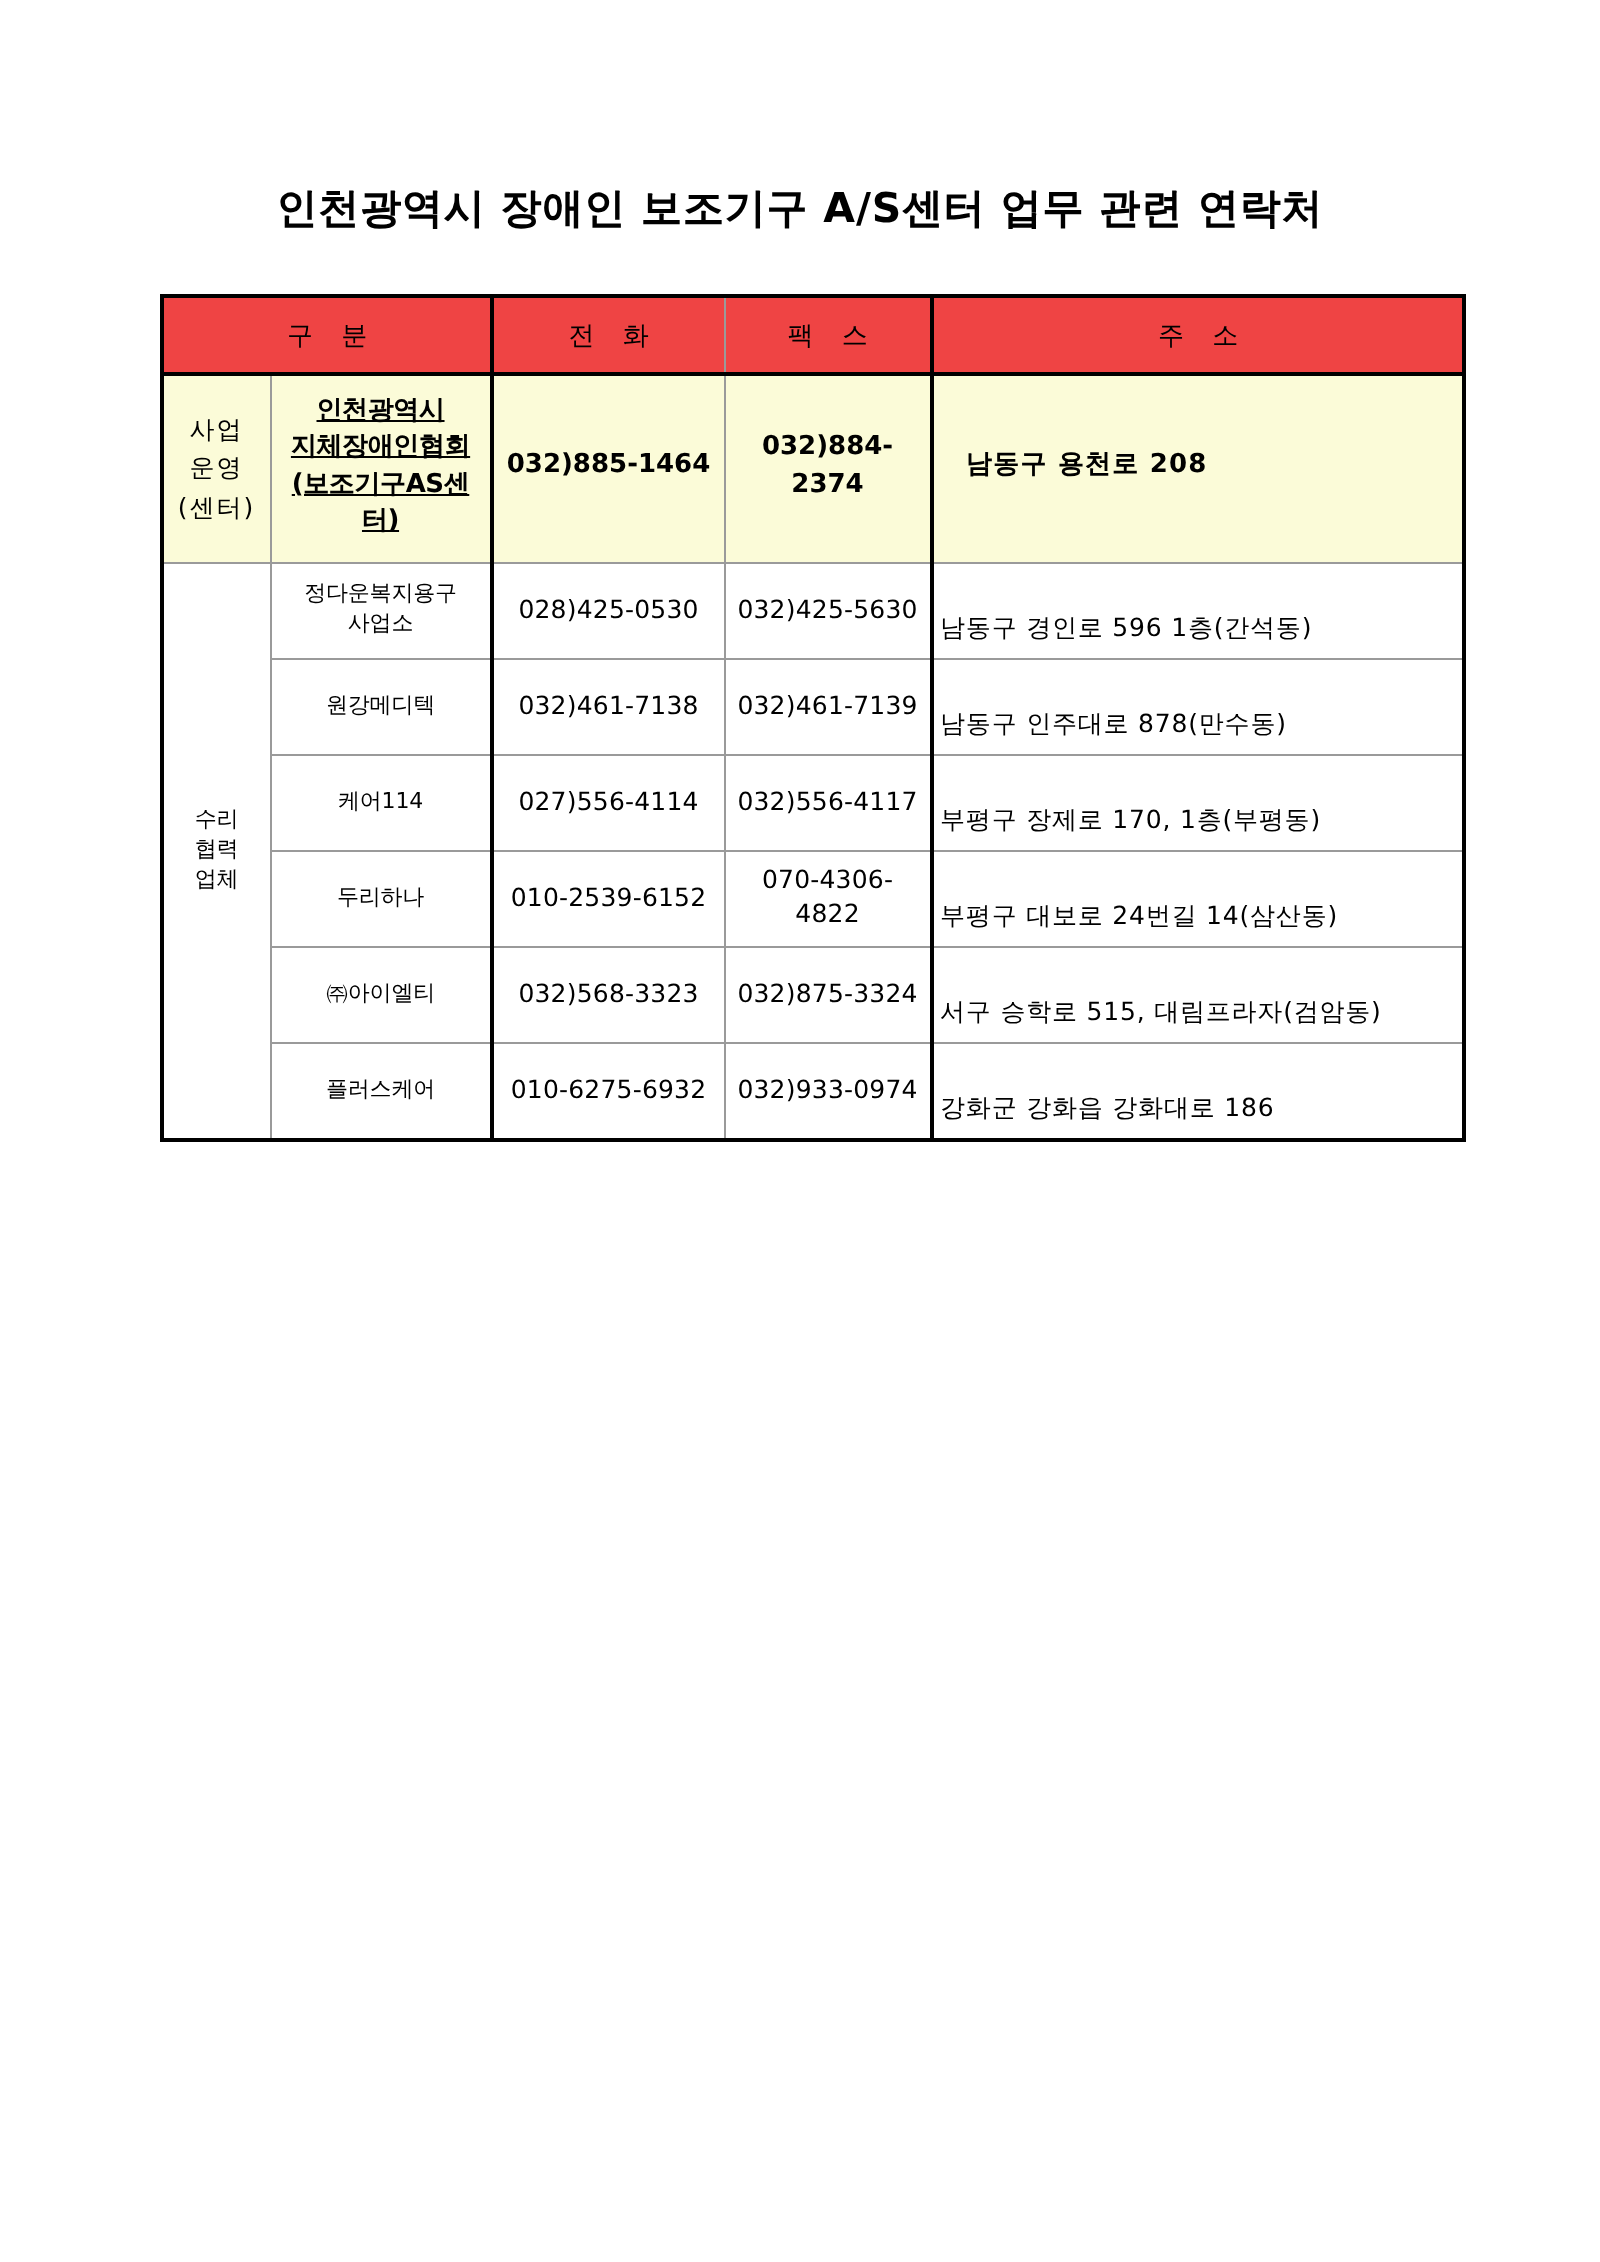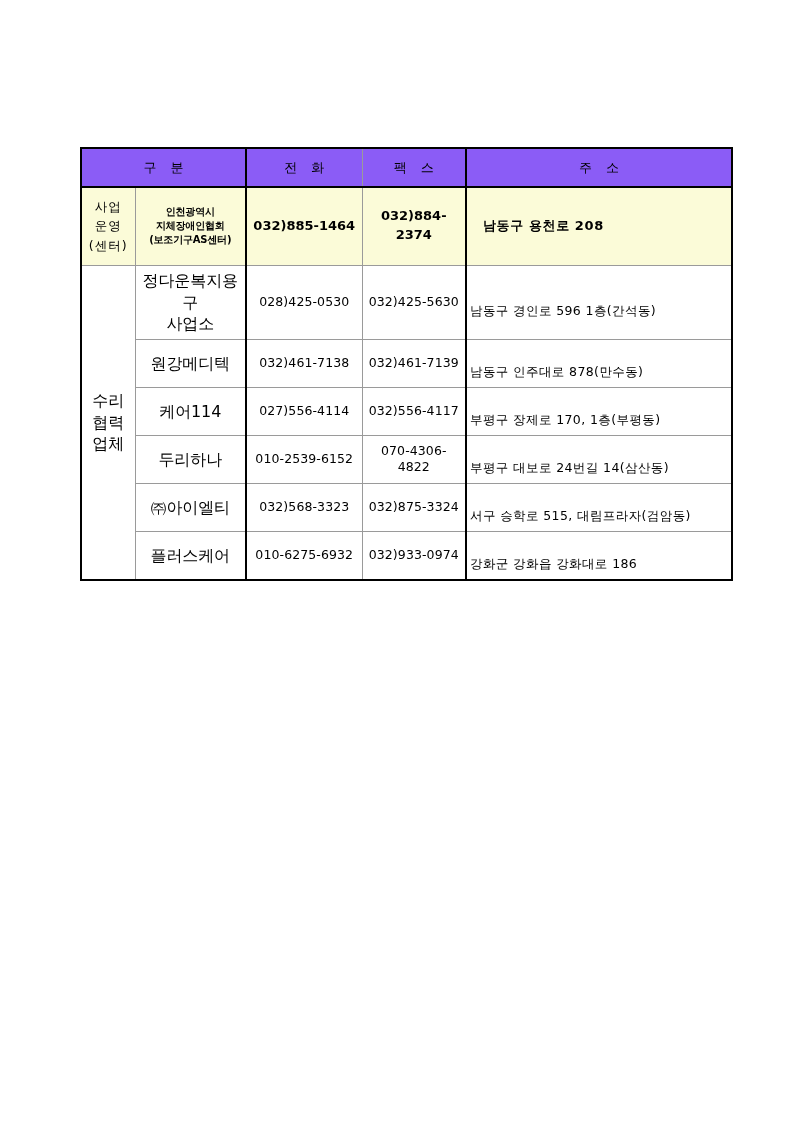--- a/index.html
+++ b/index.html
@@ -43,21 +43,21 @@
     position: absolute;
     top: 147px;
     left: 80px;
     width: 651px;
   }
 
   table.contacts {
     border-collapse: collapse;
     table-layout: fixed;
     width: 651px;
-    background: #8b5cf6;
+    background: #ef4444;
   }
 
   table.contacts td,
   table.contacts th {
     border: 1px solid #9a9a9a;
     padding: 0;
     font-weight: normal;
     font-size: 13px;
     color: #000000;
     vertical-align: middle;
@@ -103,42 +103,43 @@
     padding: 9px 4px 10px;
     line-height: 1.45;
   }
   tr.row-center td.group-label .cell-inner {
     font-size: 12.5px;
     letter-spacing: 1px;
     line-height: 1.55;
     font-weight: normal;
   }
   tr.row-center td.name-cell .cell-inner {
-    font-size: 10px;
+    font-size: 13px;
     line-height: 1.42;
     letter-spacing: -0.2px;
+    text-decoration: underline;
   }
   tr.row-center td.addr-cell {
     text-align: left;
   }
   tr.row-center td.addr-cell .cell-inner {
     padding-left: 16px;
     font-weight: bold;
     letter-spacing: 0.6px;
   }
 
   
   tr.row-partner td {
     background: #ffffff;
     height: 47px;
   }
   tr.row-partner .cell-inner {
     padding: 4px 3px;
     line-height: 1.35;
-    font-size: 16px;
+    font-size: 11px;
     letter-spacing: -0.1px;
   }
   tr.row-partner td.tel-cell .cell-inner,
   tr.row-partner td.fax-cell .cell-inner {
     letter-spacing: 0.1px;
     font-size: 12.5px;
   }
   tr.row-partner td.addr-cell {
     text-align: left;
   }
@@ -165,20 +166,21 @@
   td.edge-right  { border-right: none !important; }
 
   .cell-inner { display: block; }
   .ln { display: block; }
 </style>
 </head>
 <body>
 
 <div class="page">
 
+  <div class="doc-title">인천광역시 장애인 보조기구 A/S센터 업무 관련 연락처</div>
 
   <div class="table-wrap">
     <table class="contacts">
       <colgroup>
         <col class="col-group">
         <col class="col-name">
         <col class="col-tel">
         <col class="col-fax">
         <col class="col-addr">
       </colgroup>

